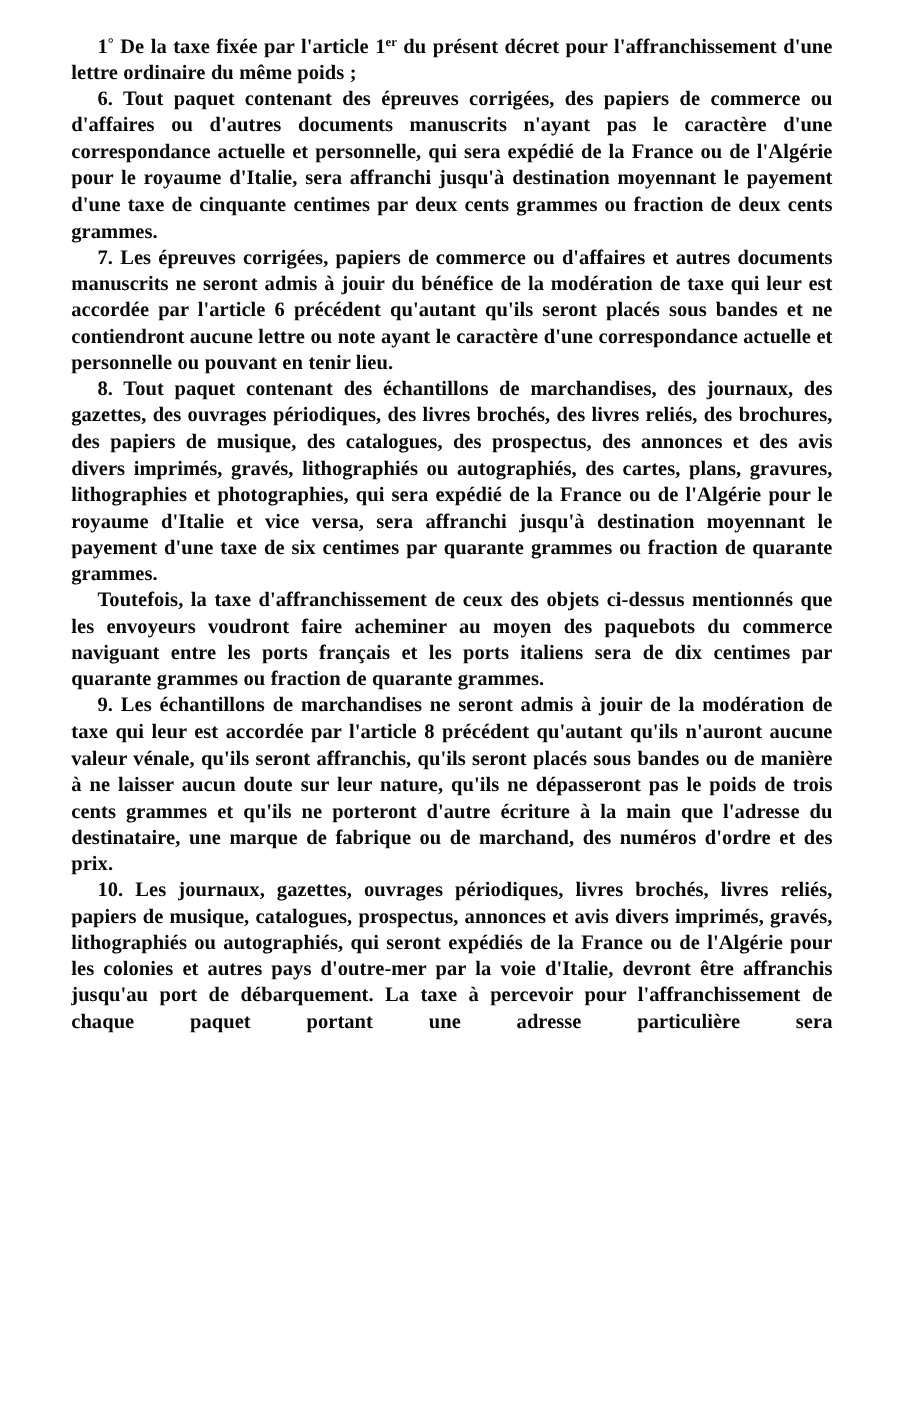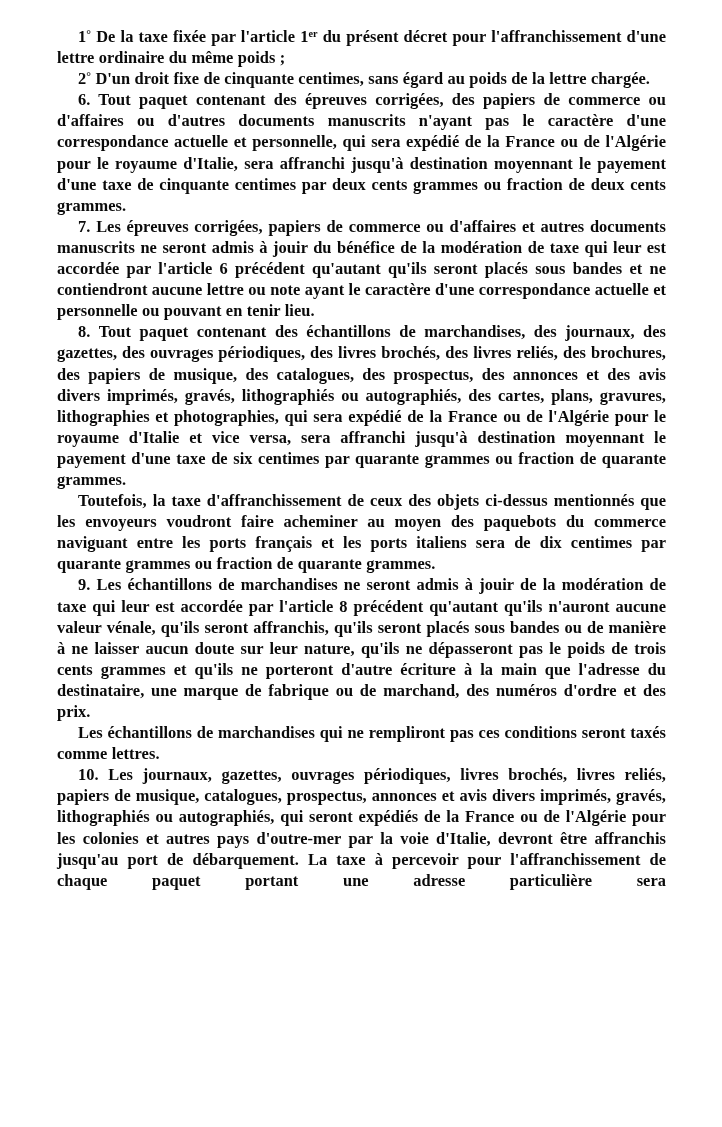--- a/index.html
+++ b/index.html
@@ -65,30 +65,28 @@
   }
 </style>
 </head>
 <body>
 
 <div id="page">
   <div id="textblock">
 
     <p class="para"><span>1</span><span class="deg">°</span><span> De la taxe fixée par l'article 1</span><span class="sup">er</span><span> du présent décret pour l'affranchissement d'une lettre ordinaire du même poids ;</span></p>
 
-    <p class="para"><span>2</span><span class="deg">°</span><span> D'un droit fixe de cinquante centimes, sans égard au poids de la lettre chargée.</span></p>
 
     <p class="para">6. Tout paquet contenant des épreuves corrigées, des papiers de commerce ou d'affaires ou d'autres documents manuscrits n'ayant pas le caractère d'une correspondance actuelle et personnelle, qui sera expédié de la France ou de l'Algérie pour le royaume d'Italie, sera affranchi jusqu'à destination moyennant le payement d'une taxe de cinquante centimes par deux cents grammes ou fraction de deux cents grammes.</p>
 
     <p class="para">7. Les épreuves corrigées, papiers de commerce ou d'affaires et autres documents manuscrits ne seront admis à jouir du bénéfice de la modération de taxe qui leur est accordée par l'article 6 précédent qu'autant qu'ils seront placés sous bandes et ne contiendront aucune lettre ou note ayant le caractère d'une correspondance actuelle et personnelle ou pouvant en tenir lieu.</p>
 
     <p class="para"><span>8. Tout paquet contenant des échantillons de marchandises, des journaux, des gazettes, des ouvrages périodiques, des livres brochés, des livres reliés, des brochures, des papiers de musique, des catalogues, des prospectus, des annonces et des avis divers imprimés, gravés, lithographiés ou autographiés, des cartes, plans, gravures, lithographies et photographies, qui sera expédié de la France ou de l'Algérie pour le royaume d'Italie et </span><span class="ital">vice versa,</span><span> sera affranchi jusqu'à destination moyennant le payement d'une taxe de six centimes par quarante grammes ou fraction de quarante grammes.</span></p>
 
     <p class="para">Toutefois, la taxe d'affranchissement de ceux des objets ci-dessus mentionnés que les envoyeurs voudront faire acheminer au moyen des paquebots du commerce naviguant entre les ports français et les ports italiens sera de dix centimes par quarante grammes ou fraction de quarante grammes.</p>
 
     <p class="para">9. Les échantillons de marchandises ne seront admis à jouir de la modération de taxe qui leur est accordée par l'article 8 précédent qu'autant qu'ils n'auront aucune valeur vénale, qu'ils seront affranchis, qu'ils seront placés sous bandes ou de manière à ne laisser aucun doute sur leur nature, qu'ils ne dépasseront pas le poids de trois cents grammes et qu'ils ne porteront d'autre écriture à la main que l'adresse du destinataire, une marque de fabrique ou de marchand, des numéros d'ordre et des prix.</p>
 
-    <p class="para">Les échantillons de marchandises qui ne rempliront pas ces conditions seront taxés comme lettres.</p>
 
     <p class="para cont">10. Les journaux, gazettes, ouvrages périodiques, livres brochés, livres reliés, papiers de musique, catalogues, prospectus, annonces et avis divers imprimés, gravés, lithographiés ou autographiés, qui seront expédiés de la France ou de l'Algérie pour les colonies et autres pays d'outre-mer par la voie d'Italie, devront être affranchis jusqu'au port de débarquement. La taxe à percevoir pour l'affranchissement de chaque paquet portant une adresse particulière sera</p>
 
   </div>
 </div>
 
 </body></html>

